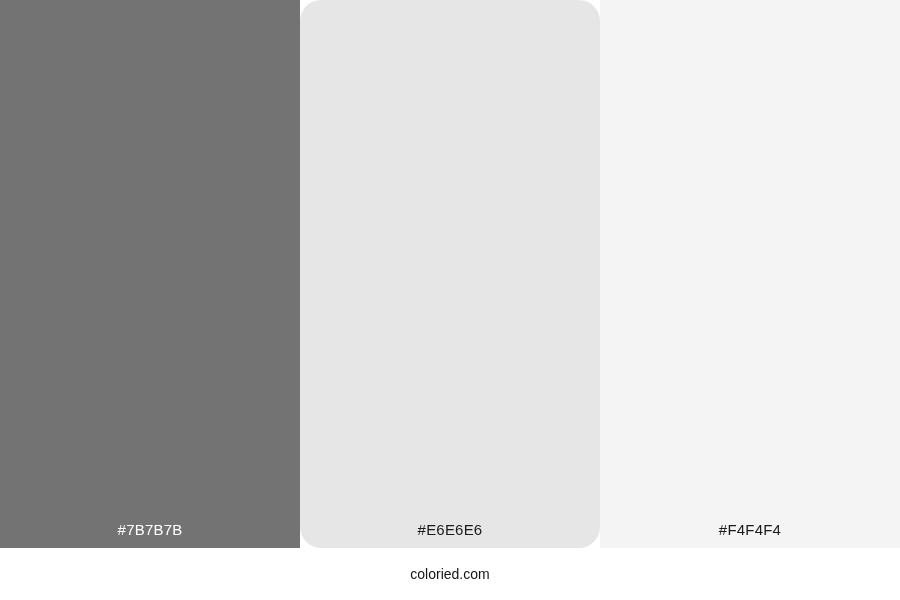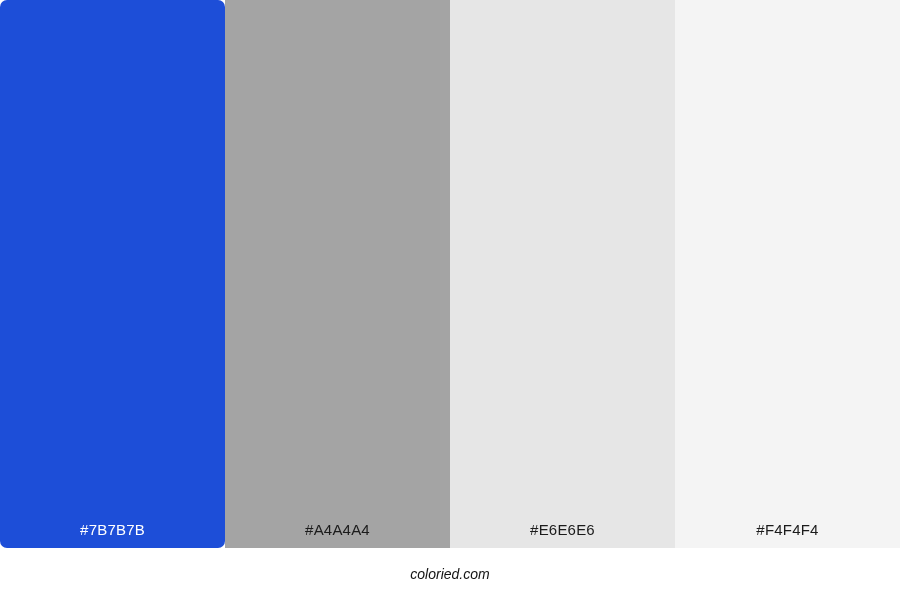--- a/index.html
+++ b/index.html
@@ -58,49 +58,45 @@
     color: #ffffff;
   }
 
   .footer {
     flex: 1 1 auto;
     width: 900px;
     background: #ffffff;
     display: flex;
     align-items: center;
     justify-content: center;
-    font-style: italic;
   }
 
   .footer-watermark {
     font-family: "Liberation Sans", sans-serif;
     font-size: 14px;
     line-height: 16px;
     color: #141414;
     text-align: center;
     user-select: none;
   }
 </style>
 </head>
 <body>
 
 <div class="palette-page">
 
   <div class="swatch-strip">
 
-    <div class="swatch on-dark" style="background-color: #1d4ed8; border-radius: 7px;">
+    <div class="swatch on-dark" style="background-color: #737373;">
       <span class="swatch-label" style="color: rgb(255, 255, 255);">#7B7B7B</span>
     </div>
 
-    <div class="swatch" style="background-color: rgb(164, 164, 164);">
-      <span class="swatch-label" style="color: rgb(27, 27, 27);">#A4A4A4</span>
-    </div>
 
 
-    <div class="swatch" style="background-color: rgb(230, 230, 230);">
+    <div class="swatch" style="background-color: rgb(230, 230, 230); border-radius: 21px;">
       <span class="swatch-label" style="color: rgb(27, 27, 27);">#E6E6E6</span>
     </div>
 
     <div class="swatch" style="background-color: rgb(244, 244, 244);">
       <span class="swatch-label" style="color: rgb(27, 27, 27); margin-top: 19px;">#F4F4F4</span>
     </div>
 
   </div>
 
   <div class="footer">

